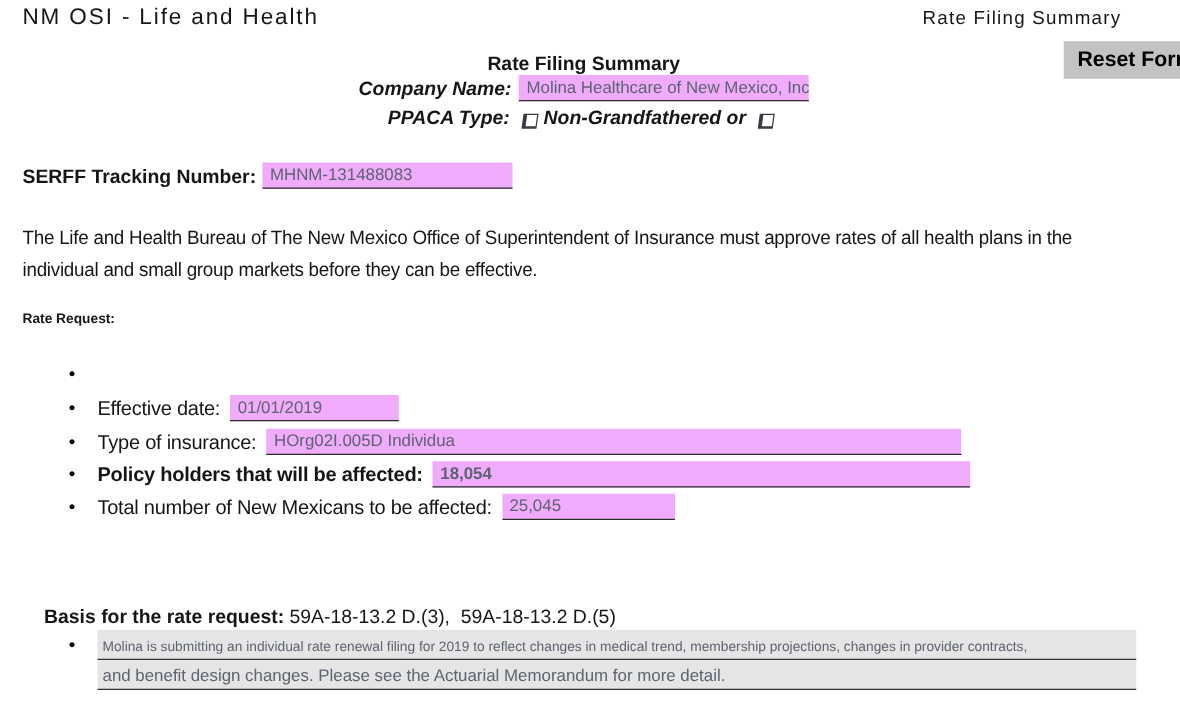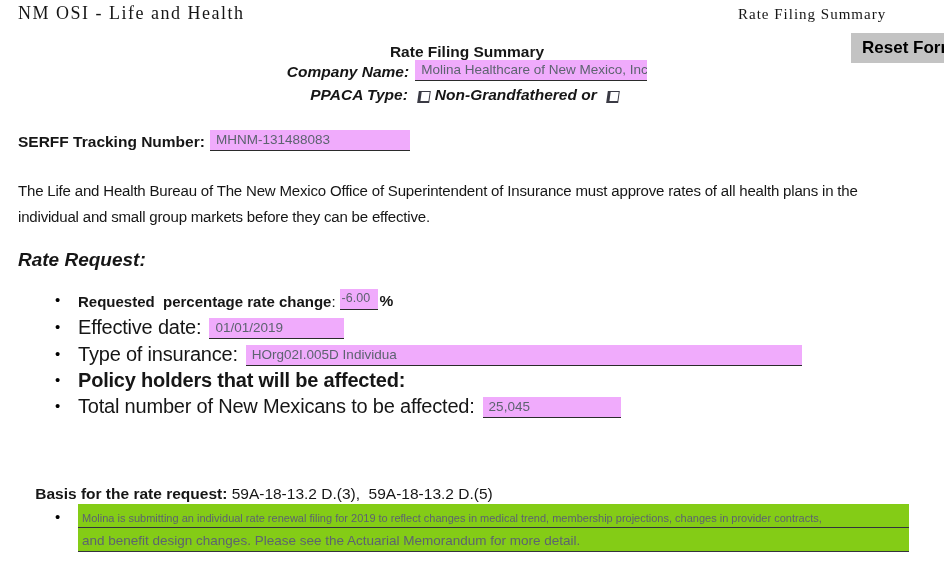--- a/index.html
+++ b/index.html
@@ -3,21 +3,21 @@
 <meta charset="utf-8">
 <style>
   * { margin:0; padding:0; box-sizing:border-box; }
   html,body { background:#ffffff; }
   .page {
     position:relative; width:944px; height:573px; background:#ffffff;
     overflow:hidden; font-family:"Liberation Sans", sans-serif; color:#161616;
   }
   
   .script-font {
-    font-family:Liberation Serif, serif;
+    font-family:Liberation Sans, sans-serif;
     letter-spacing:1.5px; font-weight:500;
   }
   .hdr-left  { position:absolute; left:18px; top:3px;  font-size:18px; }
   .hdr-right { position:absolute; left:738px; top:6px; font-size:15px; letter-spacing:1px; }
 
   .reset-btn {
     position:absolute; left:851px; top:33px; width:120px; height:30px;
     background:#c3c3c3; border:none; font-family:"Liberation Sans", sans-serif;
     font-weight:bold; font-size:17px; color:#000; text-align:left; padding-left:11px;
     cursor:pointer; line-height:30px;
@@ -46,46 +46,46 @@
   .serff-row { position:absolute; left:18px; top:130px; display:flex; align-items:flex-end; }
   .serff-label { font-size:15.5px; font-weight:bold; }
   .serff-field { width:200px; margin-left:5px; }
 
   .intro {
     position:absolute; left:18px; top:178px; width:890px;
     font-size:15.5px; line-height:26px; letter-spacing:-0.2px;
     transform:scaleX(0.97); transform-origin:left top;
   }
 
-  .section-heading { position:absolute; left:18px; top:249px; font-size:19px; font-weight:bold;font-style:italic; }
+  .section-heading { position:absolute; left:18px; top:249px; font-size:11px; font-weight:bold; }
 
   .bullet-row { position:absolute; display:flex; align-items:flex-end; }
   .bullet {
     position:absolute; left:55px; width:20px; font-size:15px; color:#000;
   }
-  .b-label { font-size:20px; letter-spacing:-0.2px; white-space:pre; }
+  .b-label { font-size:16px; letter-spacing:-0.2px; white-space:pre; }
   .b-label-bold { font-size:15px; font-weight:bold; white-space:pre; }
   .colon { font-size:15px; }
   .f-pct   { width:38px;  margin-left:4px; font-size:12.5px; padding-left:2px; }
   .f-date  { width:135px; margin-left:8px; }
   .f-type  { width:556px; margin-left:8px; }
   .f-policy{ width:430px; margin-left:8px; }
   .f-total { width:138px; margin-left:8px; }
   .pct-suffix { font-size:15.5px; font-weight:bold; margin-left:2px; }
 
   .row-1 { top:289px; } .row-2 { top:316px; } .row-3 { top:343px; }
   .row-4 { top:369px; } .row-5 { top:395px; }
   .bullet-1 { top:291px; } .bullet-2 { top:318px; } .bullet-3 { top:345px; }
   .bullet-4 { top:371px; } .bullet-5 { top:397px; } .bullet-6 { top:508px; }
 
   .basis-row { position:absolute; left:18px; top:467px; font-size:15.5px; white-space:pre-wrap; }
   .basis-label { font-weight:bold; }
 
   .explain-field {
-    position:absolute; left:78px; top:504px; width:831px; background:#84cc16;
+    position:absolute; left:78px; top:504px; width:831px; background:#e5e5e5;
     color:#5d6370; cursor:text;
   }
   .explain-line1 {
     font-size:11px; line-height:14px; padding:7px 4px 2px 4px; height:24px;
     border-bottom:1.6px solid #33333d; white-space:nowrap; overflow:hidden;
   }
   .explain-line2 {
     font-size:13.5px; line-height:17px; padding:4px 4px 2px 4px; height:24px;
     border-bottom:1.6px solid #33333d; white-space:nowrap; overflow:hidden;
   }
@@ -116,42 +116,37 @@
   <div class="serff-row">
     <span class="serff-label">SERFF Tracking Number:</span>
     <span class="field serff-field">MHNM-131488083</span>
   </div>
 
   <div class="intro">The Life and Health Bureau of The New Mexico Office of Superintendent of Insurance must approve rates of all health plans in the individual and small group markets before they can be effective.</div>
 
   <div class="section-heading">Rate Request:</div>
 
   <span class="bullet bullet-1">•</span>
-  <div class="bullet-row row-1" style="left:78px;">
-    <span class="b-label-bold">Requested  percentage rate change</span>
-      <span class="colon">:</span>
-    <span class="field f-pct">-6.00</span>
-    <span class="pct-suffix">%</span>
-  </div>
 
   <span class="bullet bullet-2">•</span>
   <div class="bullet-row row-2" style="left:78px;">
     <span class="b-label">Effective date:</span>
     <span class="field f-date">01/01/2019</span>
   </div>
 
   <span class="bullet bullet-3">•</span>
   <div class="bullet-row row-3" style="left:78px;">
     <span class="b-label">Type of insurance:</span>
     <span class="field f-type">HOrg02I.005D Individua</span>
   </div>
 
   <span class="bullet bullet-4">•</span>
   <div class="bullet-row row-4" style="left:78px;font-weight:bold;">
     <span class="b-label">Policy holders that will be affected:</span>
+    <span class="field f-policy">18,054</span>
   </div>
 
   <span class="bullet bullet-5">•</span>
   <div class="bullet-row row-5" style="left:78px;">
     <span class="b-label">Total number of New Mexicans to be affected:</span>
     <span class="field f-total">25,045</span>
   </div>
 
   <div class="basis-row">
     <span class="basis-label">Basis for the rate request:</span><span> 59A-18-13.2 D.(3),  59A-18-13.2 D.(5)</span>

